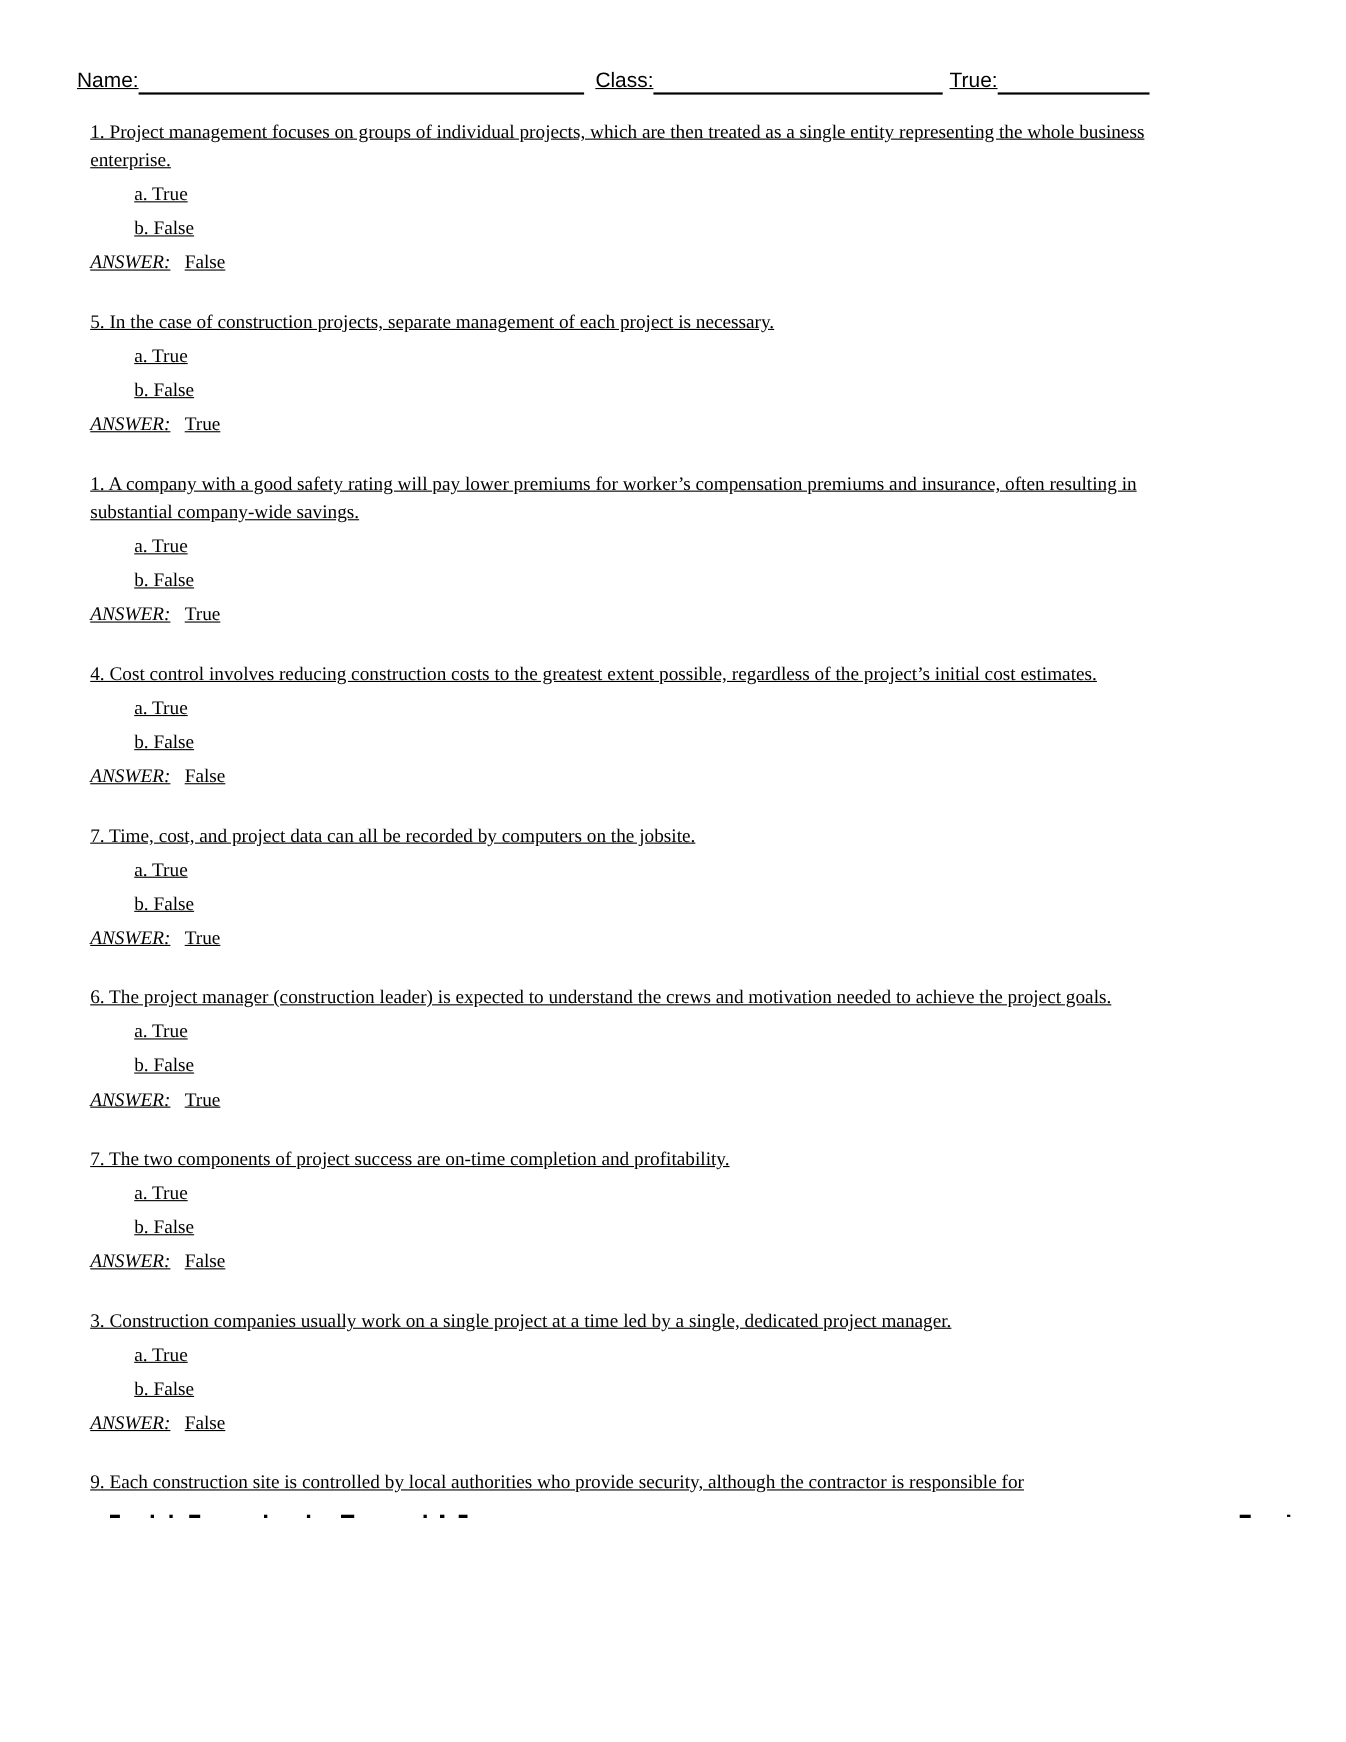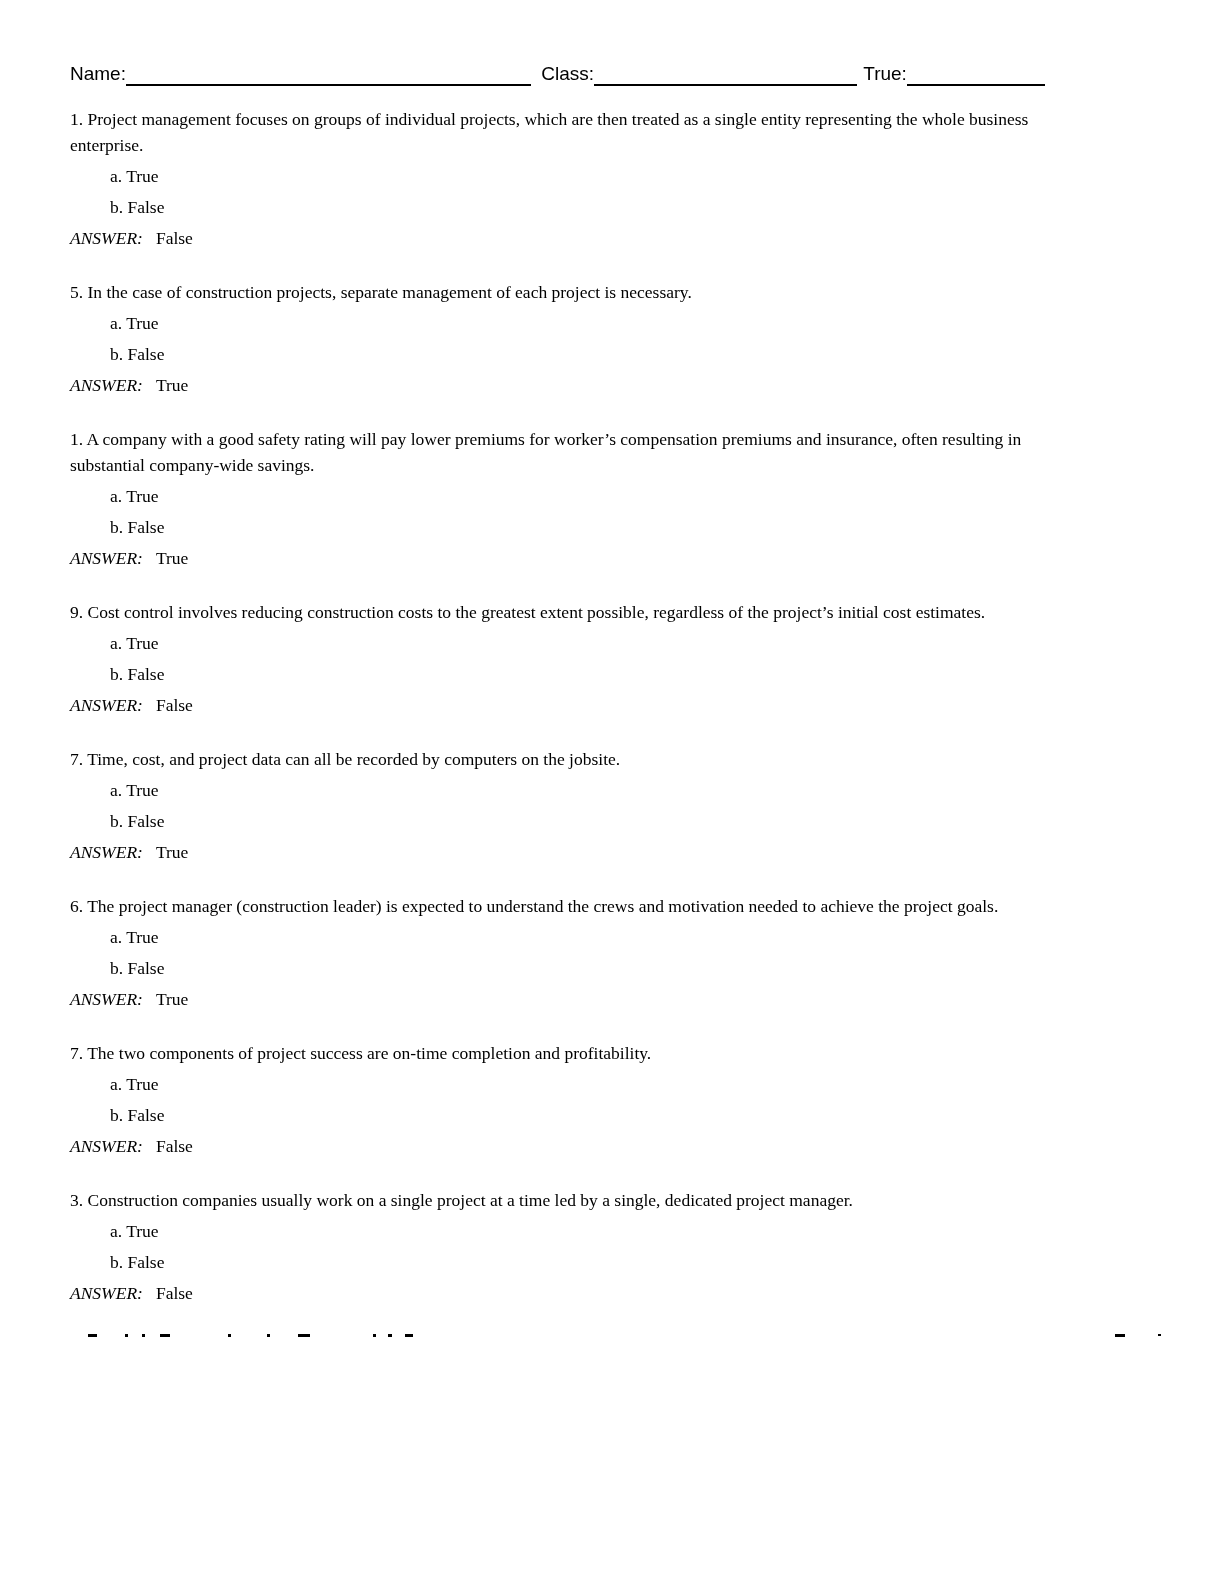--- a/index.html
+++ b/index.html
@@ -6,20 +6,21 @@
   body {
     width: 1224px; height: 1584px;
     background: #ffffff; color: #000000;
     font-family: "Liberation Serif", serif;
     overflow: hidden;
   }
   .page {
     box-sizing: border-box;
     width: 1114px; height: 1584px;
     padding: 62px 69px 0 70px;
+    text-decoration: underline;
   }
   
   .header-row {
     display: flex; align-items: flex-end;
     font-family: "Liberation Sans", sans-serif;
     font-size: 19px; line-height: 24px;
     margin-bottom: 20px;
   }
   .field-label { white-space: nowrap; }
   .blank-line {
@@ -33,21 +34,21 @@
   .gap-a { width: 12px; }
   .gap-b { width: 7px; }
 
   
   .doc-title {
     font-size: 22px; font-weight: normal;
     margin: 0 0 26px 0; line-height: 26px;
   }
 
   
-  .question { margin: 0 0 28px 0; }
+  .question { margin: 0 0 28px 12px; }
   .q-text {
     font-size: 17.5px; line-height: 26px;
     margin: 0; max-width: 1086px;
   }
   .option {
     font-size: 17.5px; line-height: 26px;
     margin: 5px 0 0 0; padding-left: 40px;
   }
   .answer-line {
     font-size: 17.5px; line-height: 26px;
@@ -96,21 +97,21 @@
   </div>
 
   <div class="question">
     <p class="q-text">1. A company with a good safety rating will pay lower premiums for worker’s compensation premiums and insurance, often resulting in substantial company-wide savings.</p>
     <p class="option">a. True</p>
     <p class="option">b. False</p>
     <p class="answer-line"><span class="answer-label">ANSWER:</span><span class="answer-value">True</span></p>
   </div>
 
   <div class="question">
-    <p class="q-text">9. Cost control involves reducing construction costs to the greatest extent possible, regardless of the project’s initial cost estimates.</p>
+    <p class="q-text">4. Cost control involves reducing construction costs to the greatest extent possible, regardless of the project’s initial cost estimates.</p>
     <p class="option">a. True</p>
     <p class="option">b. False</p>
     <p class="answer-line"><span class="answer-label">ANSWER:</span><span class="answer-value">False</span></p>
   </div>
 
   <div class="question">
     <p class="q-text">7. Time, cost, and project data can all be recorded by computers on the jobsite.</p>
     <p class="option">a. True</p>
     <p class="option">b. False</p>
     <p class="answer-line"><span class="answer-label">ANSWER:</span><span class="answer-value">True</span></p>
@@ -131,20 +132,21 @@
   </div>
 
   <div class="question">
     <p class="q-text">3. Construction companies usually work on a single project at a time led by a single, dedicated project manager.</p>
     <p class="option">a. True</p>
     <p class="option">b. False</p>
     <p class="answer-line"><span class="answer-label">ANSWER:</span><span class="answer-value">False</span></p>
   </div>
 
   <div class="question">
+    <p class="q-text">9. Each construction site is controlled by local authorities who provide security, although the contractor is responsible for</p>
 
     <div class="clipped-line">
       <span style="left:18px;  width:9px;"></span>
       <span style="left:55px;  width:3px;"></span>
       <span style="left:72px;  width:3px;"></span>
       <span style="left:90px;  width:10px;"></span>
       <span style="left:158px; width:3px;"></span>
       <span style="left:197px; width:3px;"></span>
       <span style="left:228px; width:12px;"></span>
       <span style="left:303px; width:3px;"></span>

